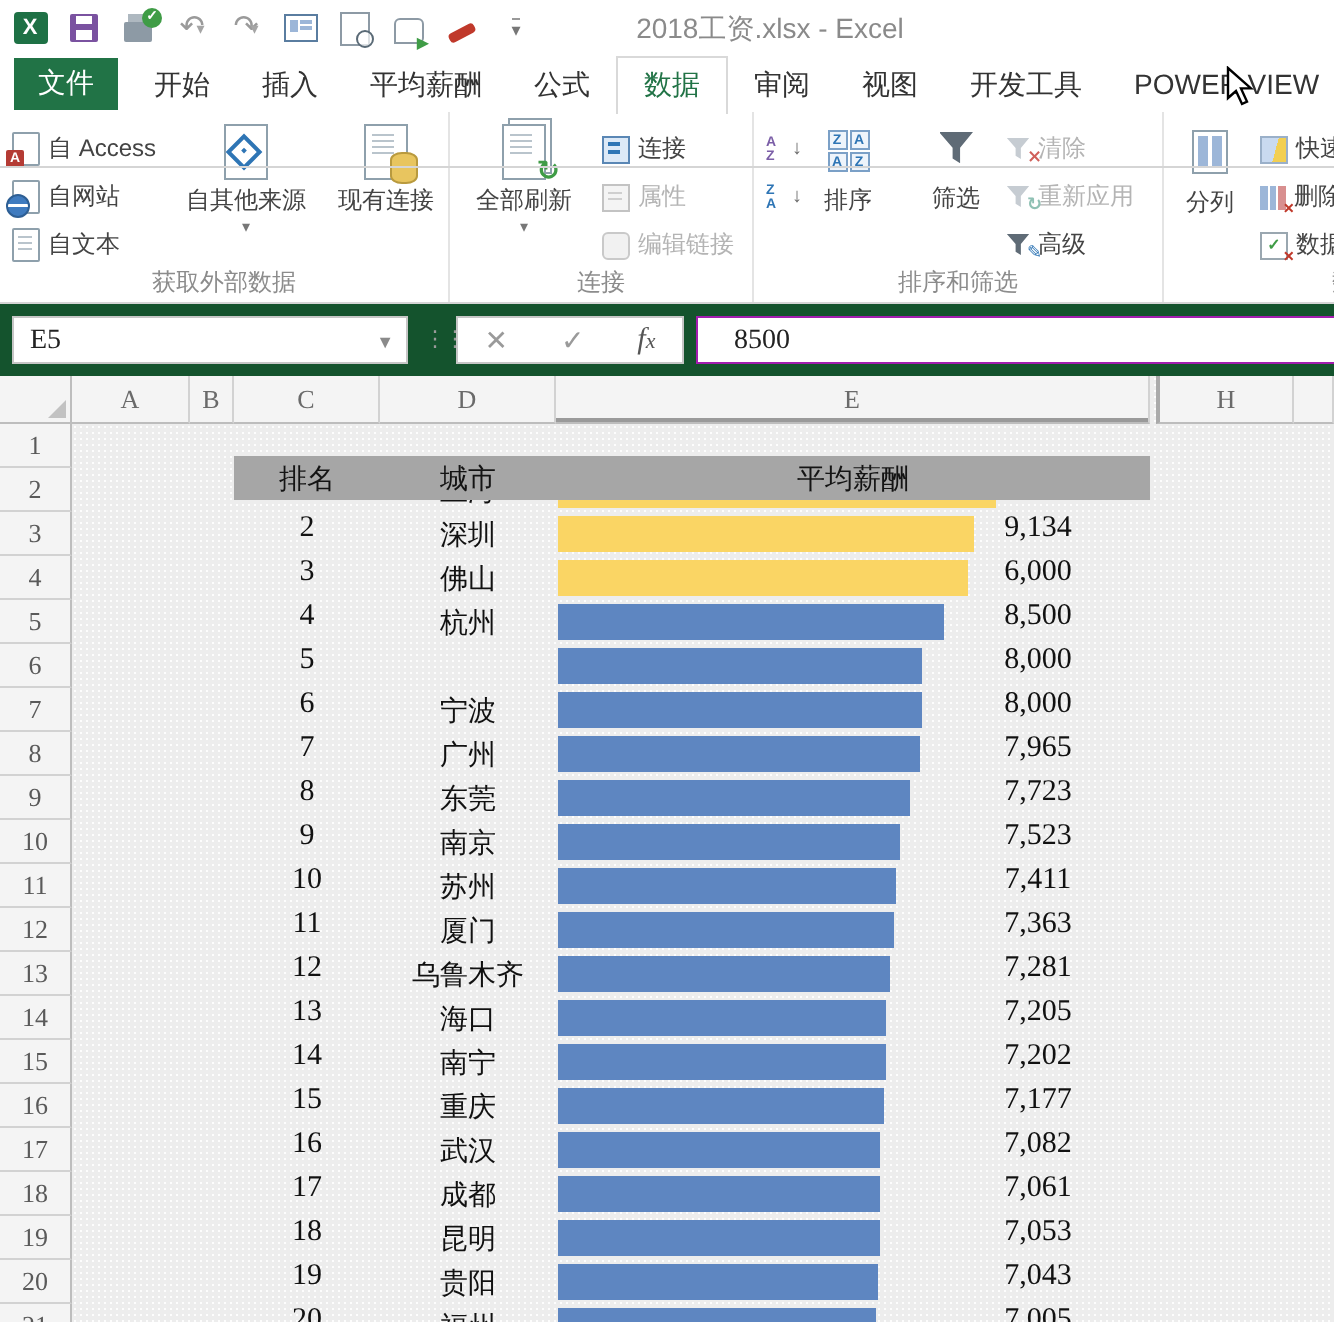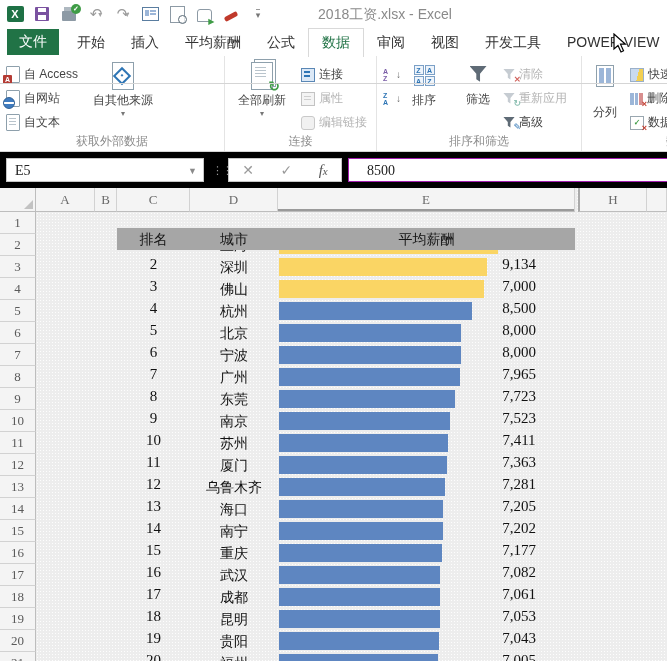--- a/index.html
+++ b/index.html
@@ -83,21 +83,21 @@
   .cols2{width:18px;height:22px;background:#fff;border:1px solid #8ea0ac;display:flex;gap:2px;padding:2px;box-sizing:border-box;flex:none;}
   .cols2 i{flex:1;background:#9cb6d8;}
   .ff-ic{width:12px;height:12px;background:linear-gradient(105deg,#c9daf0 55%,#f2cf52 55%);border:1px solid #9ab0c9;flex:none;}
   .rd-ic{width:13px;height:12px;display:flex;gap:1px;position:relative;flex:none;}
   .rd-ic i{flex:1;background:#9cb6d8;}
   .rd-ic i:last-child{background:#d88f8f;}
   .rd-ic::after{content:"×";position:absolute;right:-4px;bottom:-4px;color:#c0392b;font:bold 9px/9px "Liberation Sans",sans-serif;}
   .dv-ic{width:12px;height:12px;background:#fff;border:1px solid #9aa7b0;color:#3f9c46;font:bold 8px/12px "Liberation Sans",sans-serif;text-align:center;position:relative;flex:none;}
   .dv-ic::after{content:"×";position:absolute;right:-4px;bottom:-4px;color:#c0392b;font:bold 9px/9px "Liberation Sans",sans-serif;}
   
-  .frow{position:absolute;left:0;top:152px;width:667px;height:36px;background:#000000;}
+  .frow{position:absolute;left:0;top:152px;width:667px;height:36px;background:#14532d;}
   .namebox{position:absolute;left:6px;top:6px;width:198px;height:24px;background:#fff;border:1px solid #c6c6c6;
            font:14px "Liberation Serif",serif;color:#222;line-height:24px;padding-left:8px;box-sizing:border-box;}
   .namebox .nb-drop{position:absolute;right:6px;top:0;font-size:9px;color:#8a8a8a;line-height:24px;font-family:"Liberation Sans",sans-serif;}
   .fdots{position:absolute;left:212px;top:6px;height:24px;line-height:24px;color:#9a9a9a;font-size:11px;letter-spacing:-1px;}
   .fxbox{position:absolute;left:228px;top:6px;width:114px;height:24px;background:#fff;border:1px solid #c6c6c6;
          display:flex;align-items:center;justify-content:space-around;box-sizing:border-box;}
   .fxbox .gx{color:#9a9a9a;font-size:14px;}
   .fxbox .fx{font:italic 15px "Liberation Serif",serif;color:#555;}
   .fxbox .fx span{font-size:11px;}
   .ffield{position:absolute;left:348px;top:6px;width:347px;height:24px;background:#fff;border:1px solid #a21caf;
@@ -212,20 +212,27 @@
           <span>自文本</span>
         </div>
       </div>
       <div class="lbtn" style="margin-left:8px;">
         <span class="bigpg">
             <span class="compass"></span>
           </span>
         <span class="lbl">自其他来源</span>
         <span class="drop">▾</span>
       </div>
+      <div class="lbtn" style="margin-left:6px;">
+        <span class="bigpg">
+            <span class="lines" style="position:absolute;left:3px;top:4px;width:11px;height:12px;background:repeating-linear-gradient(#b9c4cc 0 1px,transparent 1px 3px);"></span>
+            <span class="cyl"></span>
+          </span>
+        <span class="lbl">现有连接</span>
+      </div>
       <div class="rgroup-label">获取外部数据</div>
     </div>
 
     <div class="rgroup" style="width:145px;">
       <div class="lbtn" style="margin-left:4px;">
         <span class="bigpg" style="box-shadow:3px -3px 0 -1px #fff,3px -3px 0 0 #8ea0ac;">
             <span class="lines" style="position:absolute;left:3px;top:4px;width:11px;height:12px;background:repeating-linear-gradient(#b9c4cc 0 1px,transparent 1px 3px);"></span>
             <span class="refr">↻</span>
           </span>
         <span class="lbl">全部刷新</span>
@@ -303,21 +310,21 @@
       </div>
       <div class="rgroup-label">排序和筛选</div>
     </div>
 
     <div class="rgroup" style="width:210px;border-right:none;">
       <div class="lbtn" style="margin-left:2px;">
         <span class="cols2" style="margin-top:3px;">
             <i></i>
             <i></i>
           </span>
-        <span class="lbl" style="margin-top:15px;">分列</span>
+        <span class="lbl" style="margin-top:4px;">分列</span>
       </div>
       <div class="rcol" style="margin-left:6px;">
         <div class="sbtn">
           <span class="ff-ic"></span>
           <span>快速填充</span>
         </div>
         <div class="sbtn">
           <span class="rd-ic">
               <i></i>
               <i></i>
@@ -407,33 +414,32 @@
             <div class="bar" style="width: 208px; background: rgb(250, 213, 100);"></div>
           </div>
           <div class="c sal">9,134</div>
         </div>
         <div class="drow" style="top: 90px;">
           <div class="c rank">3</div>
           <div class="c city">佛山</div>
           <div class="barwrap">
             <div class="bar" style="width: 205px; background: rgb(250, 213, 100);"></div>
           </div>
-          <div class="c sal">7,000</div>
+          <div class="c sal">6,000</div>
         </div>
         <div class="drow" style="top: 112px;">
           <div class="c rank">4</div>
           <div class="c city">杭州</div>
           <div class="barwrap">
             <div class="bar" style="width: 193px; background: rgb(94, 134, 193);"></div>
           </div>
           <div class="c sal">8,500</div>
         </div>
         <div class="drow" style="top: 134px;">
           <div class="c rank">5</div>
-          <div class="c city">北京</div>
           <div class="barwrap">
             <div class="bar" style="width: 182px; background: rgb(94, 134, 193);"></div>
           </div>
           <div class="c sal">8,000</div>
         </div>
         <div class="drow" style="top: 156px;">
           <div class="c rank">6</div>
           <div class="c city">宁波</div>
           <div class="barwrap">
             <div class="bar" style="width: 182px; background: rgb(94, 134, 193);"></div>

